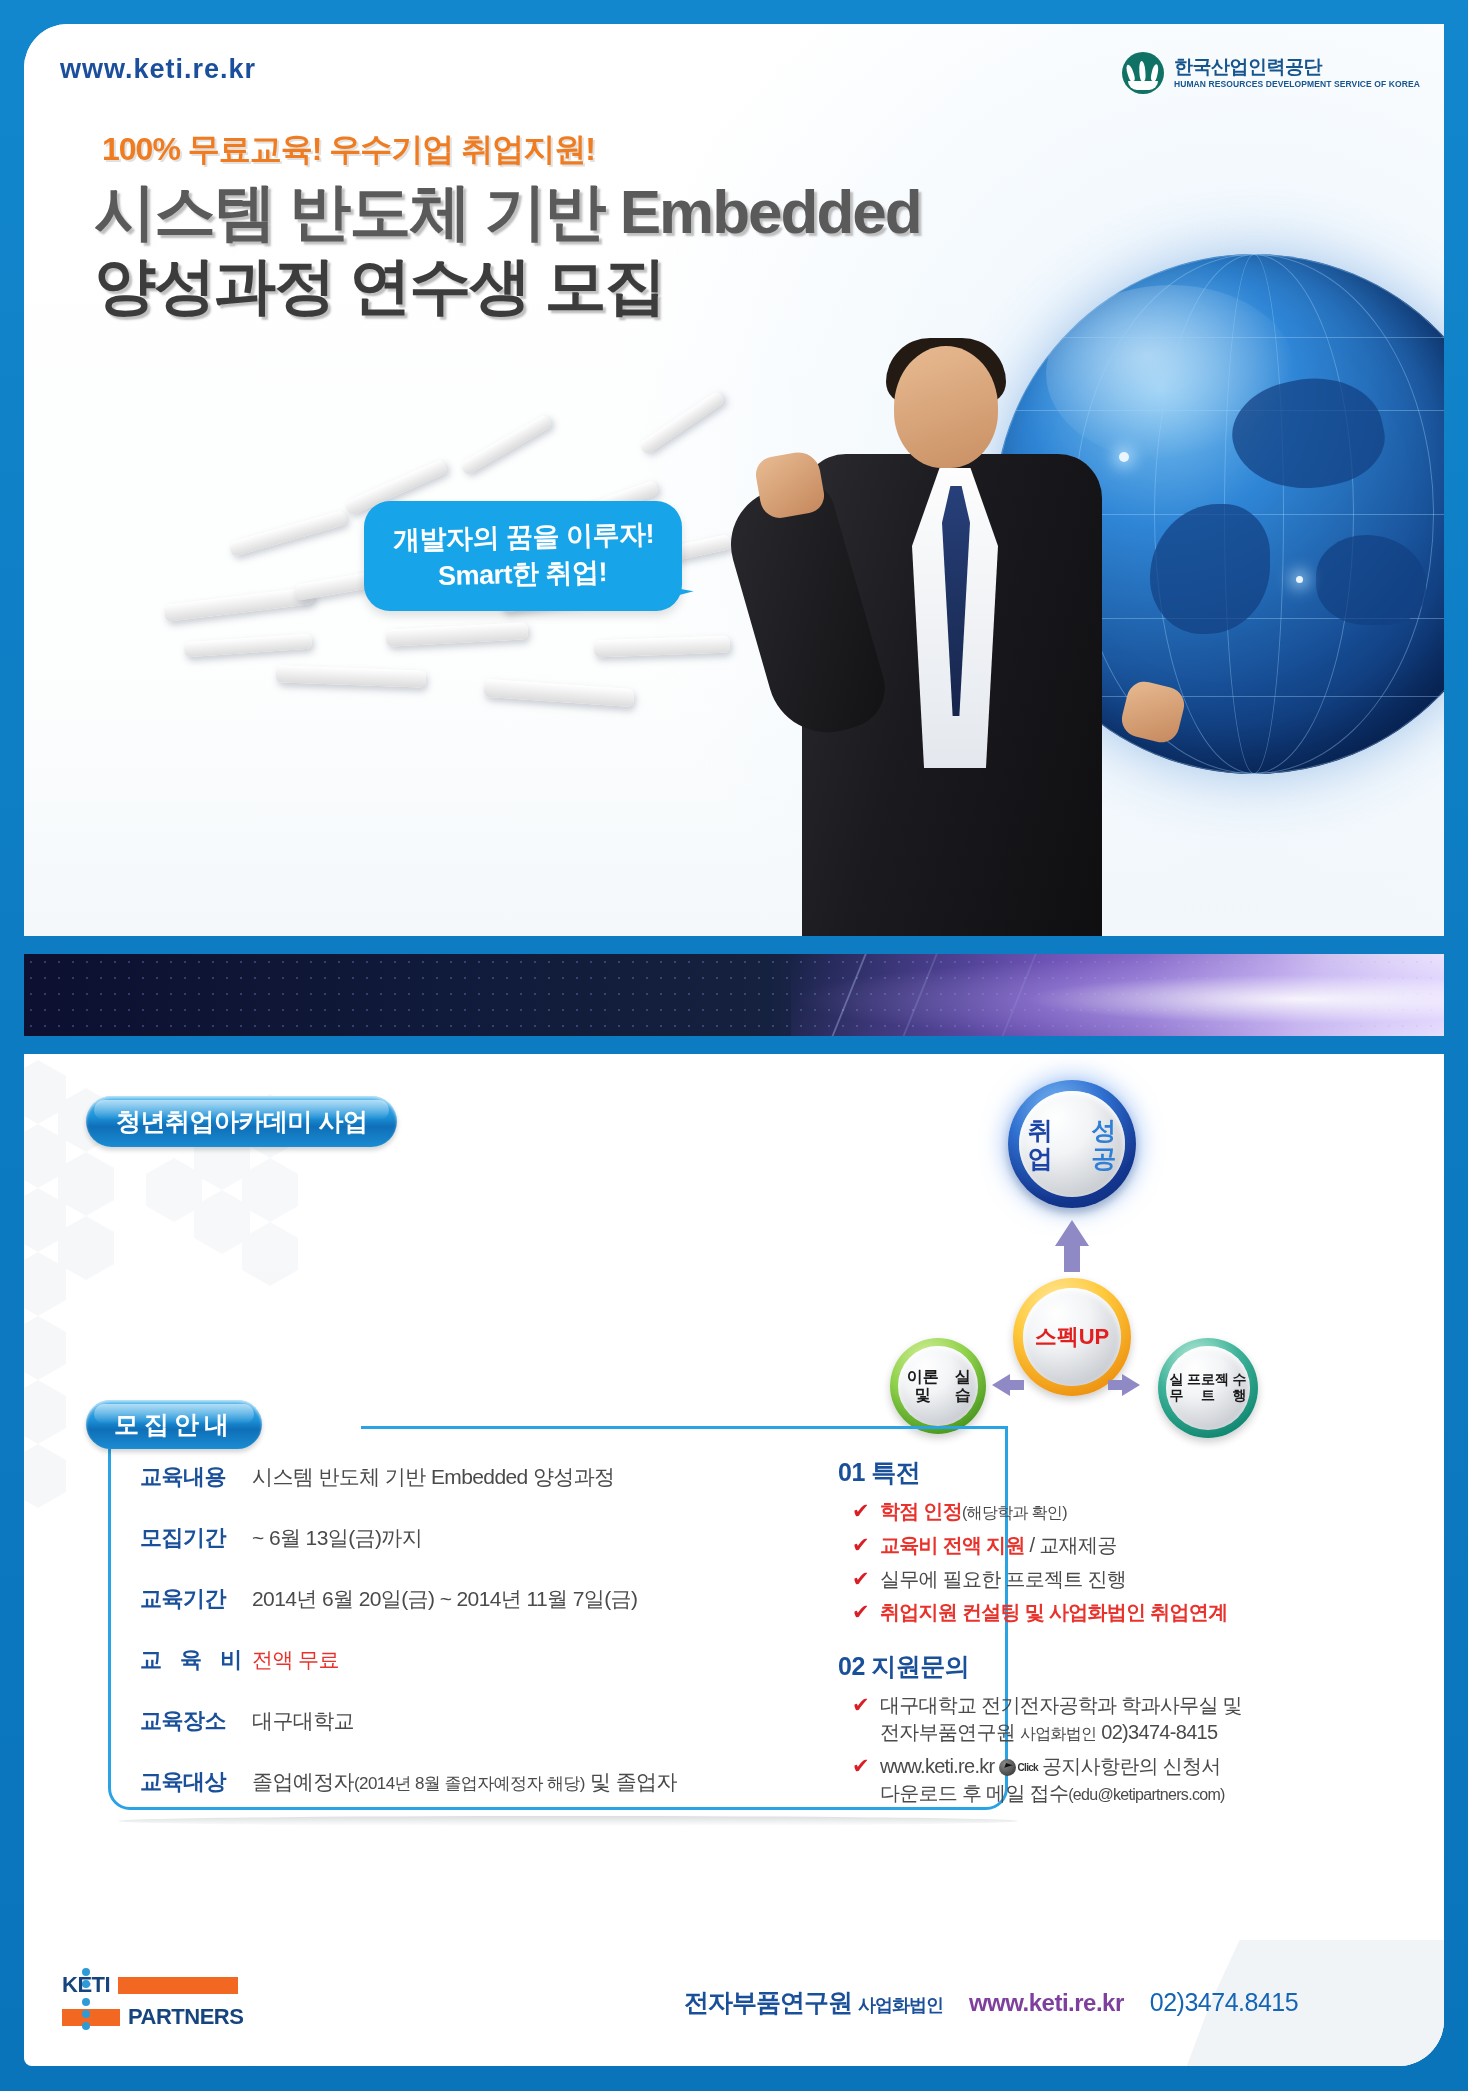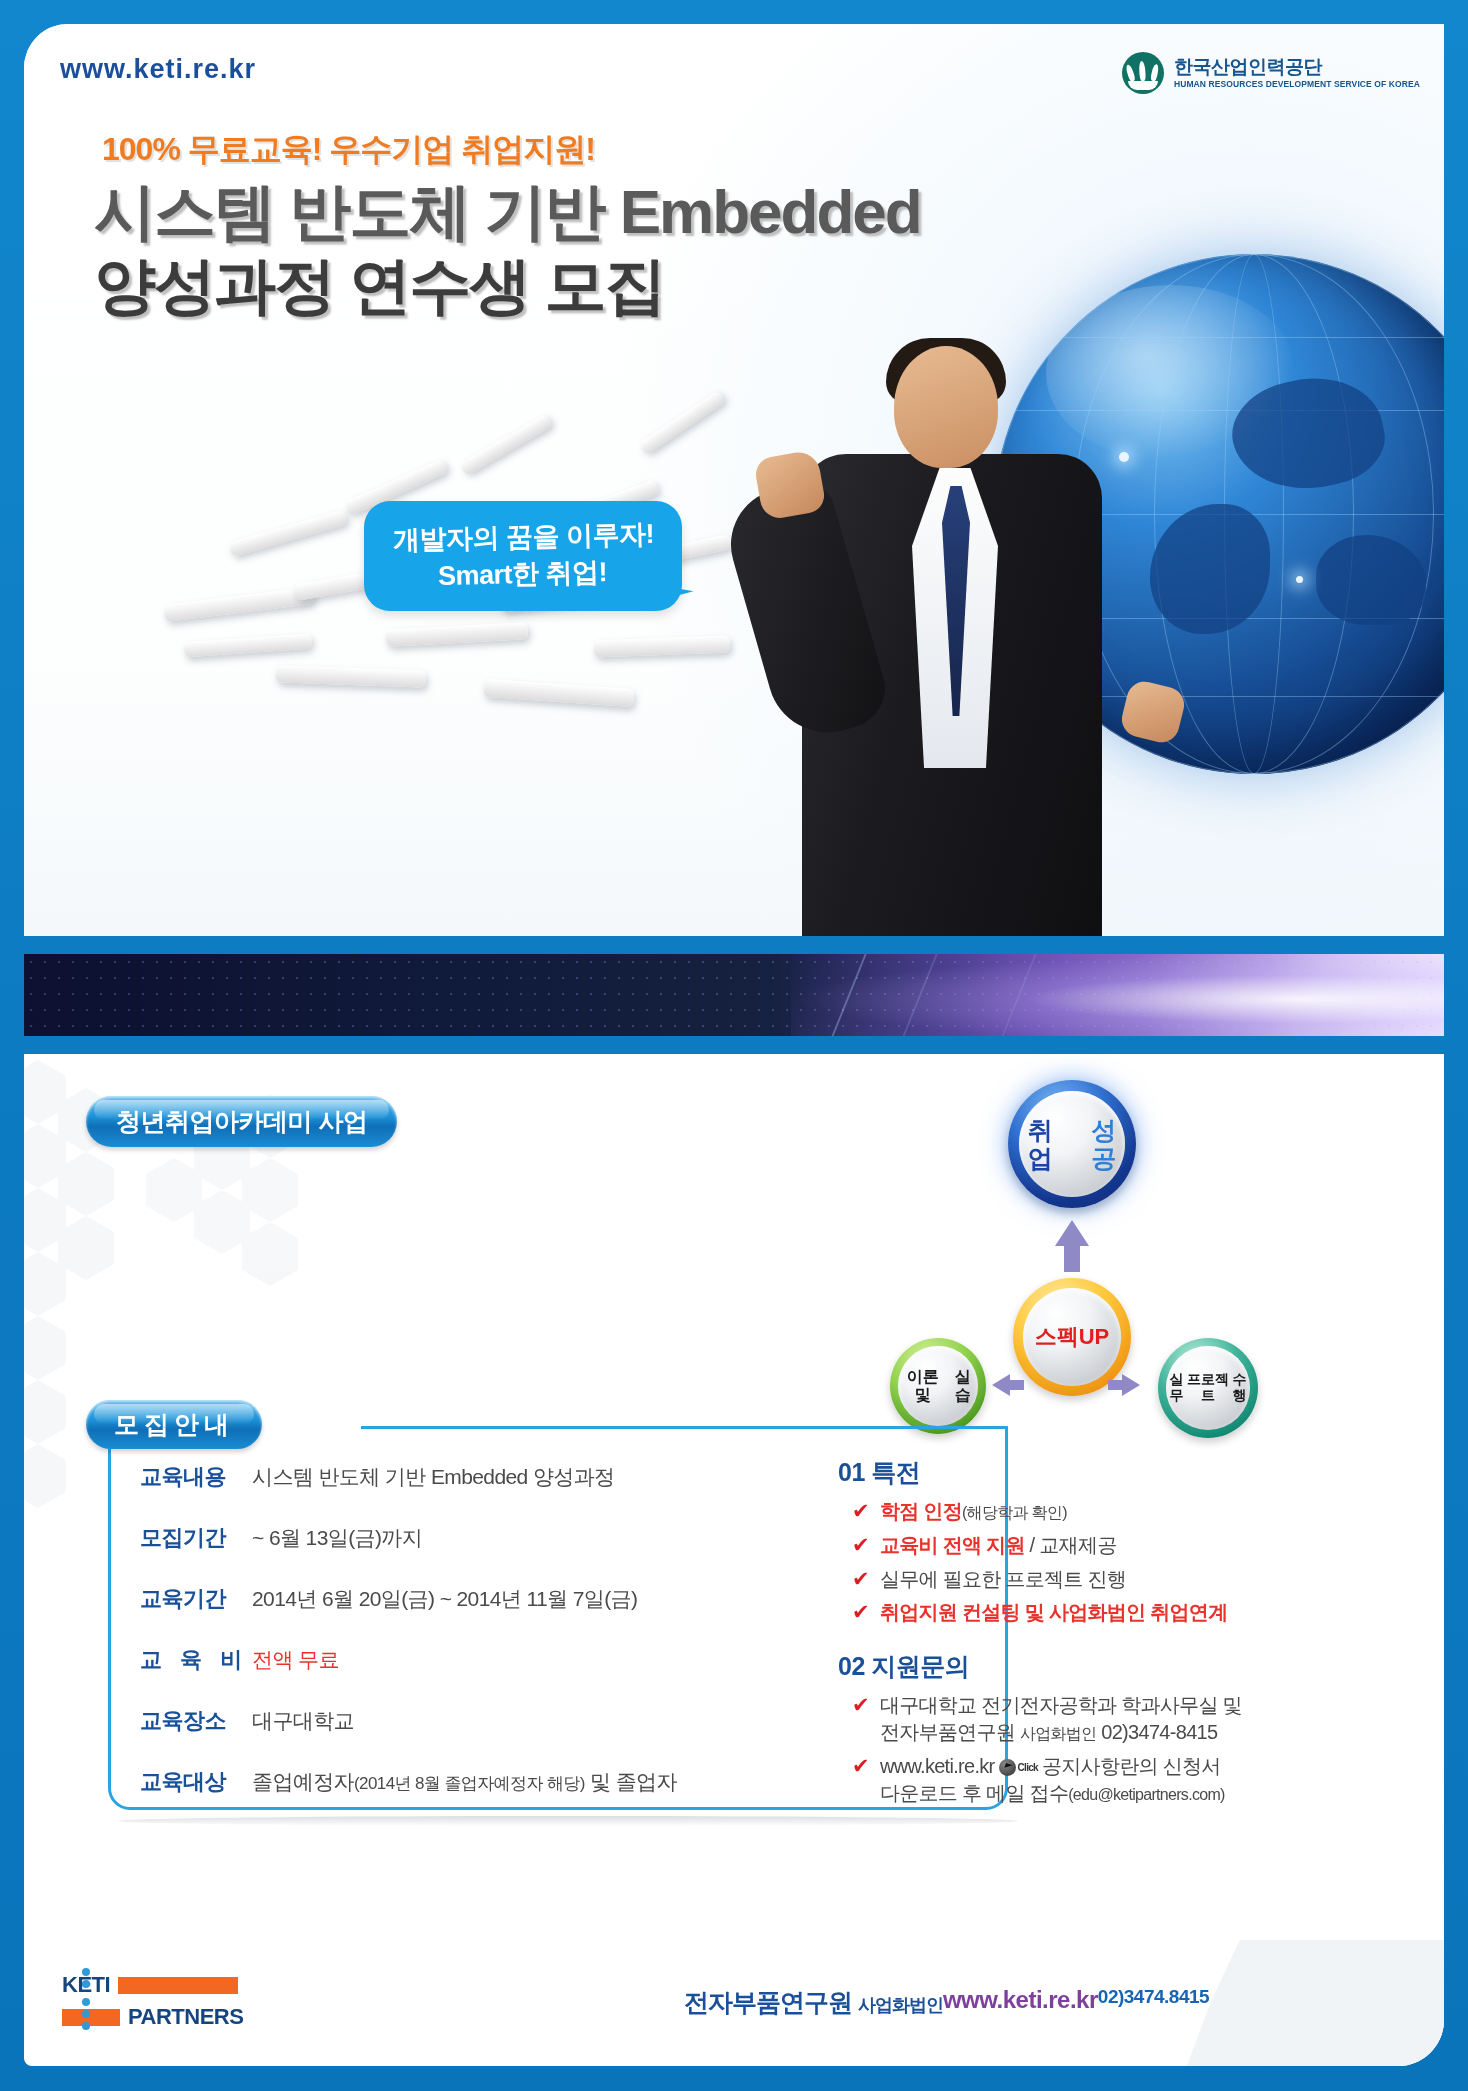--- a/index.html
+++ b/index.html
@@ -372,26 +372,26 @@
   .keti-dots {
     position:absolute; left:20px; top:-2px; width:8px; height:64px;
   }
   .keti-dots i { position:absolute; left:0; width:8px; height:8px; border-radius:50%; background:#2e9bd6; }
   .keti-dots i:nth-child(1){ top:0; } .keti-dots i:nth-child(2){ top:12px; }
   .keti-dots i:nth-child(3){ top:30px; } .keti-dots i:nth-child(4){ top:42px; }
   .keti-dots i:nth-child(5){ top:54px; }
 
   .footer-center {
     position:absolute; left:660px; top:46px;
-    display:flex; align-items:flex-start; 
+    display:flex; align-items:center; gap:26px;
   }
   .f-org { font-size:25px; font-weight:bold; color:#1a4f99; letter-spacing:-1px; }
   .f-org .sm { font-size:18px; }
   .f-url { font-size:24px; font-weight:bold; color:#7e3f9d; letter-spacing:-.5px; }
-  .f-tel { font-size:19px; font-weight:bold; color:#1565b5; letter-spacing:-.5px; }
+  .f-tel { font-size:25px; font-weight:normal; color:#1565b5; letter-spacing:-.5px; }
 </style>
 </head>
 <body>
 
 <div class="poster">
 
   <div class="hero">
     <div class="hero-bg-sheen"></div>
 
     <div class="swoosh">

